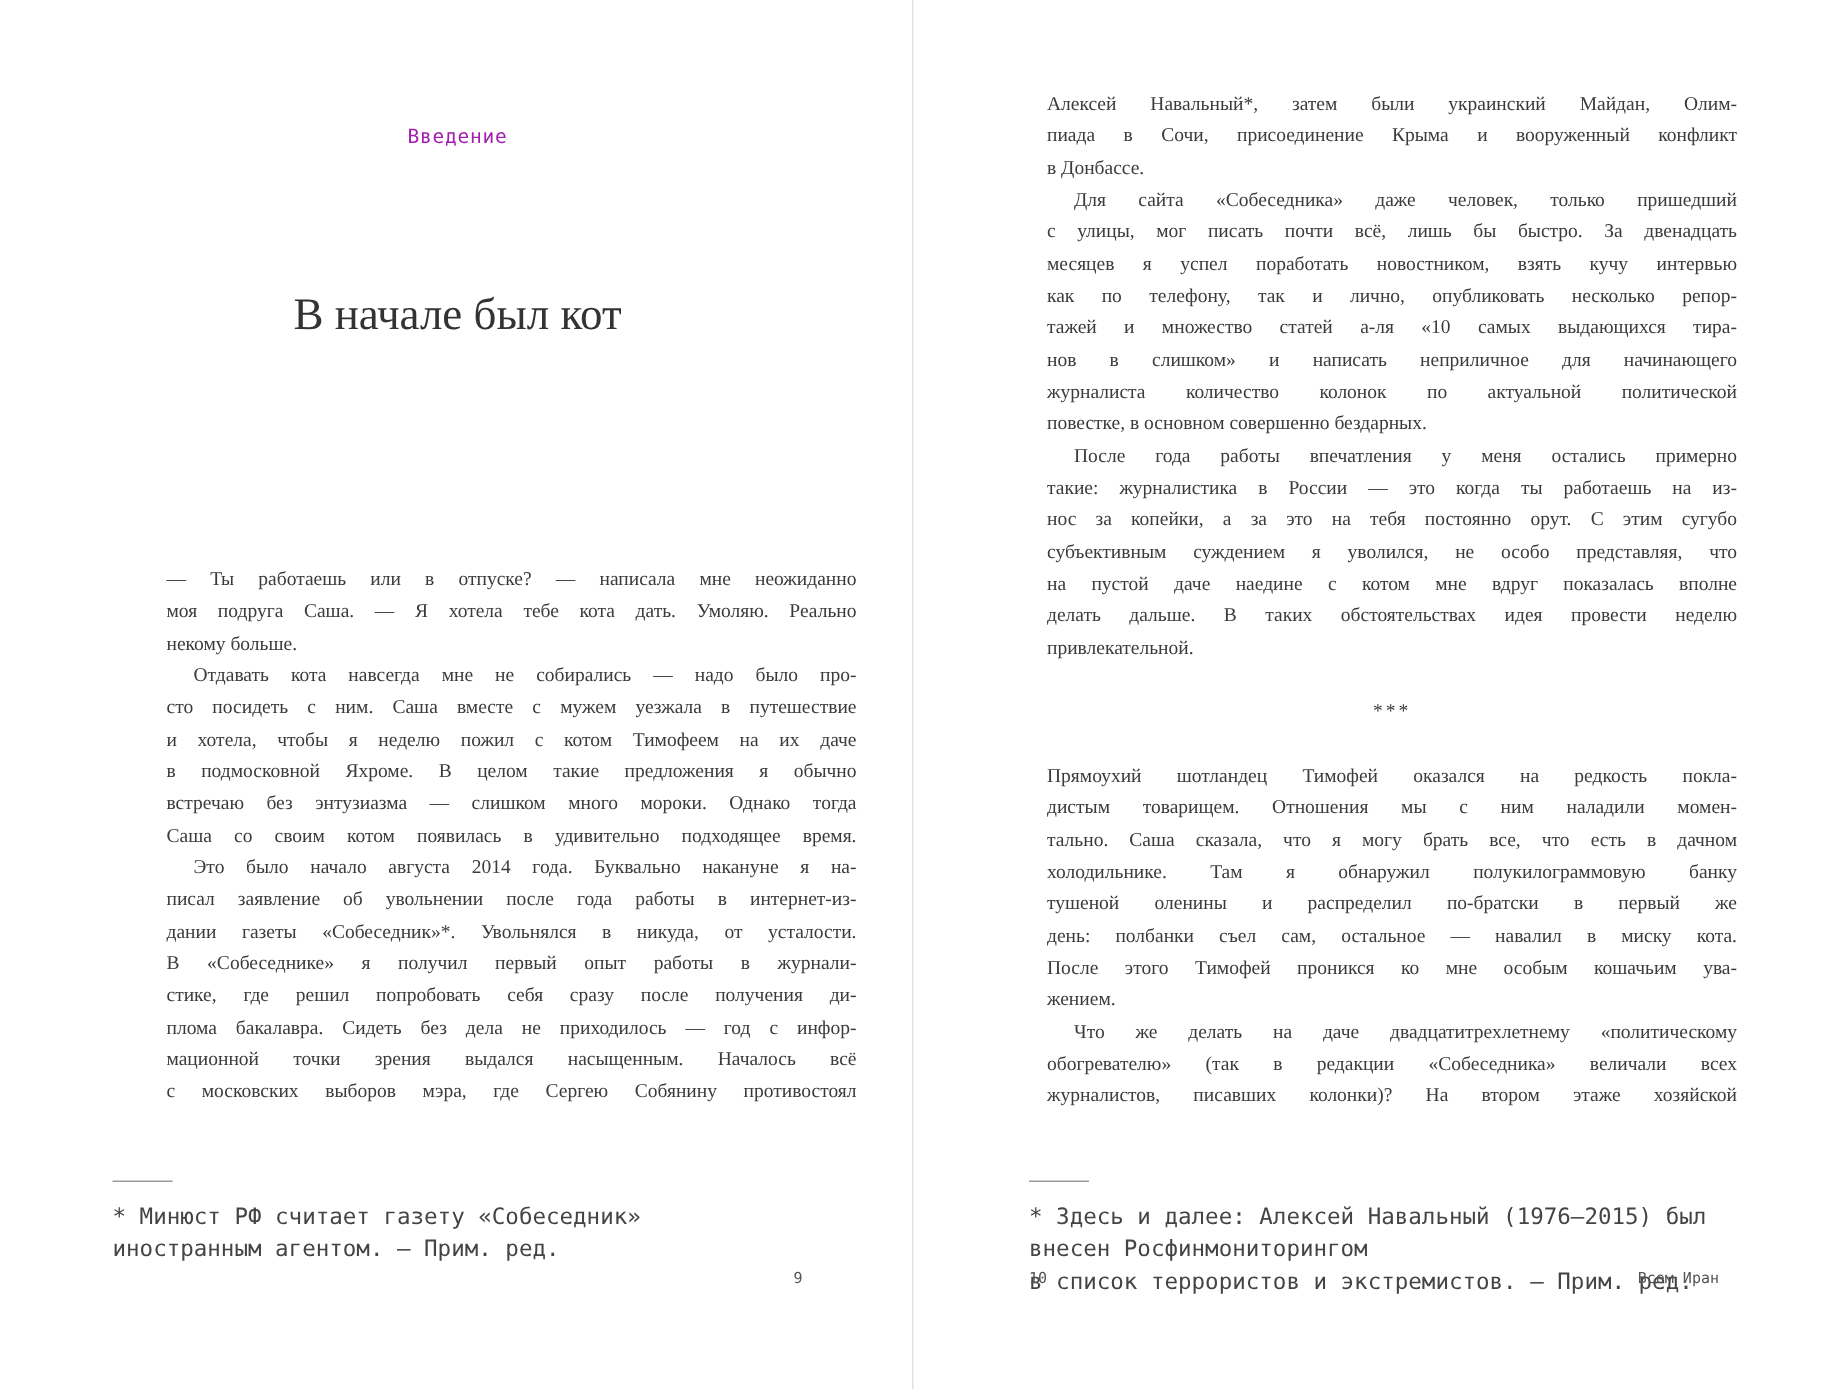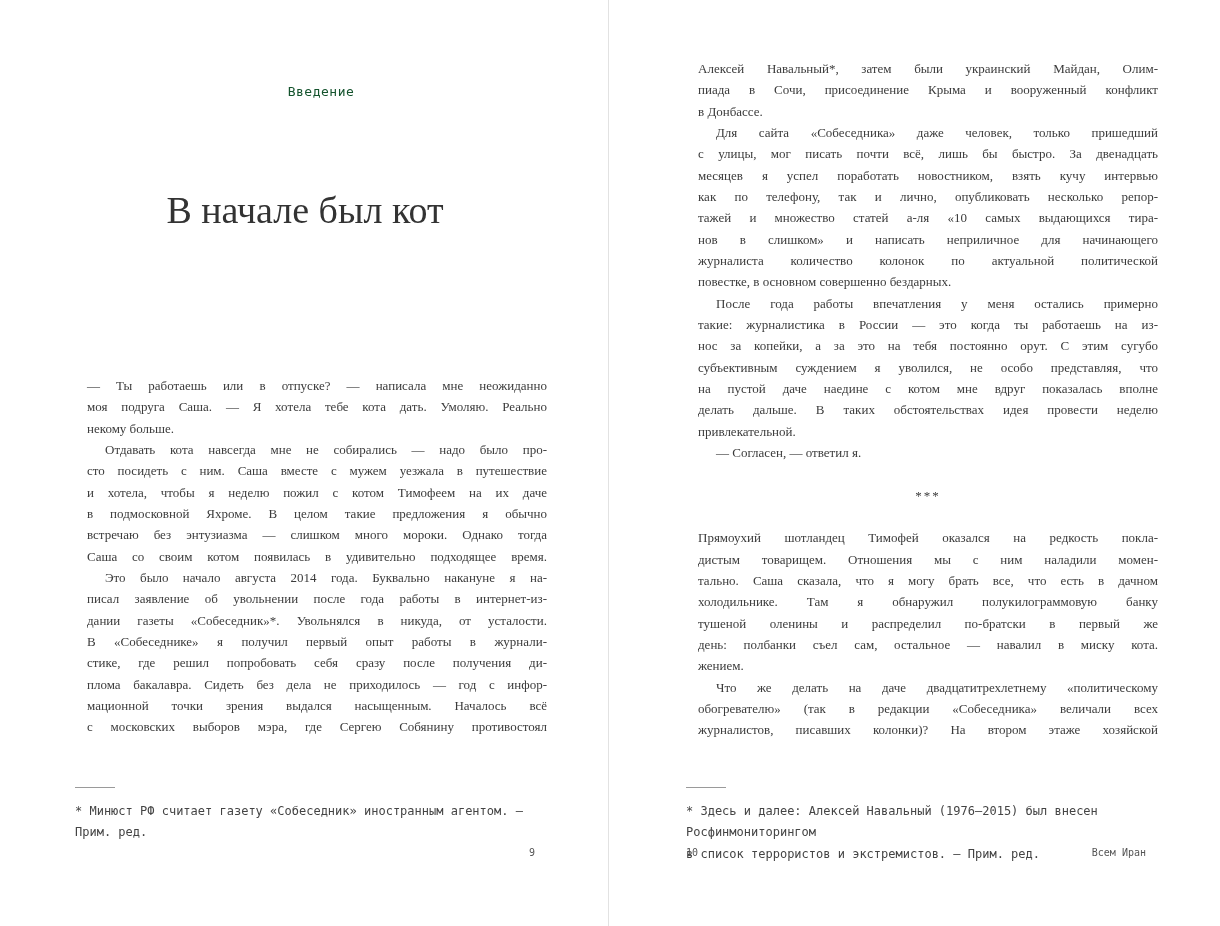--- a/index.html
+++ b/index.html
@@ -2,34 +2,34 @@
 <html><head>
 <meta charset="utf-8">
 <style>
   html,body{margin:0;padding:0;background:#ffffff;}
   .spread{position:relative;width:1220px;height:926px;background:#ffffff;overflow:hidden;
           font-family:"Liberation Serif",serif;color:#3b3b3b;}
   .divider{position:absolute;left:608px;top:0;width:1px;height:926px;background:#e2e2e2;}
   .page{position:absolute;top:0;height:926px;}
   .page-left{left:75px;width:460px;}
   .page-right{left:686px;width:460px;}
-  .chapter-label{position:absolute;top:84px;left:16px;width:100%;text-align:center;
-                 font-family:"DejaVu Sans Mono",monospace;font-size:13px;color:#14532d;letter-spacing:0.5px;}
+  .chapter-label{position:absolute;top:84px;left:0;width:100%;text-align:center;
+                 font-family:"DejaVu Sans Mono",monospace;font-size:13px;color:#a21caf;letter-spacing:0.5px;}
   .chapter-title{position:absolute;top:188px;left:0;width:100%;text-align:center;
-                 font-size:38px;line-height:44px;color:#333333;font-weight:400;}
+                 font-size:30px;line-height:44px;color:#333333;font-weight:400;}
   .body-block{position:absolute;left:12px;width:460px;font-size:13px;}
-  .bb-left{top:375px;}
+  .bb-left{top:375px;margin-left:24px;}
   .bb-right{top:58px;}
   .line{line-height:21.33px;min-height:21.33px;}
   .line.just{text-align:justify;text-align-last:justify;}
   .line.ind{text-indent:18px;}
   .line.ctr{text-align:center;text-align-last:center;letter-spacing:2px;color:#3b3b3b;}
   .footnote-rule{position:absolute;left:0;top:787px;width:40px;height:0;border-top:1px solid #9a9a9a;}
   .footnote{position:absolute;left:0;top:801px;width:460px;
-            font-family:"DejaVu Sans Mono",monospace;font-size:12px;line-height:19px;color:#444444;}
+            font-family:"DejaVu Sans Mono",monospace;font-size:15px;line-height:19px;color:#444444;}
   .folio{position:absolute;top:847px;font-family:"DejaVu Sans Mono",monospace;font-size:10px;color:#555555;}
   .folio-right{right:0;text-align:right;}
   .folio-left{left:0;text-align:center;}
   .running-title{position:absolute;top:847px;right:0;text-align:right;
                  font-family:"DejaVu Sans Mono",monospace;font-size:10px;color:#555555;}
 </style>
 </head>
 <body>
 
 <div class="spread">
@@ -78,30 +78,30 @@
         <div class="line just">нов в слишком» и написать неприличное для начинающего</div>
         <div class="line just">журналиста количество колонок по актуальной политической</div>
         <div class="line">повестке, в основном совершенно бездарных.</div>
         <div class="line ind just">После года работы впечатления у меня остались примерно</div>
         <div class="line just">такие: журналистика в России — это когда ты работаешь на из-</div>
         <div class="line just">нос за копейки, а за это на тебя постоянно орут. С этим сугубо</div>
         <div class="line just">субъективным суждением я уволился, не особо представляя, что</div>
         <div class="line just">на пустой даче наедине с котом мне вдруг показалась вполне</div>
         <div class="line just">делать дальше. В таких обстоятельствах идея провести неделю</div>
         <div class="line">привлекательной.</div>
-        <div class="line ind">— Согласен, — ответил я.</div>
         <div class="line">&nbsp;</div>
         <div class="line ctr">***</div>
         <div class="line">&nbsp;</div>
         <div class="line just">Прямоухий шотландец Тимофей оказался на редкость покла-</div>
         <div class="line just">дистым товарищем. Отношения мы с ним наладили момен-</div>
         <div class="line just">тально. Саша сказала, что я могу брать все, что есть в дачном</div>
         <div class="line just">холодильнике. Там я обнаружил полукилограммовую банку</div>
         <div class="line just">тушеной оленины и распределил по-братски в первый же</div>
         <div class="line just">день: полбанки съел сам, остальное — навалил в миску кота.</div>
+        <div class="line just">После этого Тимофей проникся ко мне особым кошачьим ува-</div>
         <div class="line">жением.</div>
         <div class="line ind just">Что же делать на даче двадцатитрехлетнему «политическому</div>
         <div class="line just">обогревателю» (так в редакции «Собеседника» величали всех</div>
         <div class="line just">журналистов, писавших колонки)? На втором этаже хозяйской</div>
       </div>
     <div class="footnote-rule"></div>
     <div class="footnote">
         <div class="line">* Здесь и далее: Алексей Навальный (1976–2015) был внесен Росфинмониторингом</div>
         <div class="line">в список террористов и экстремистов. – Прим. ред.</div>
       </div>

